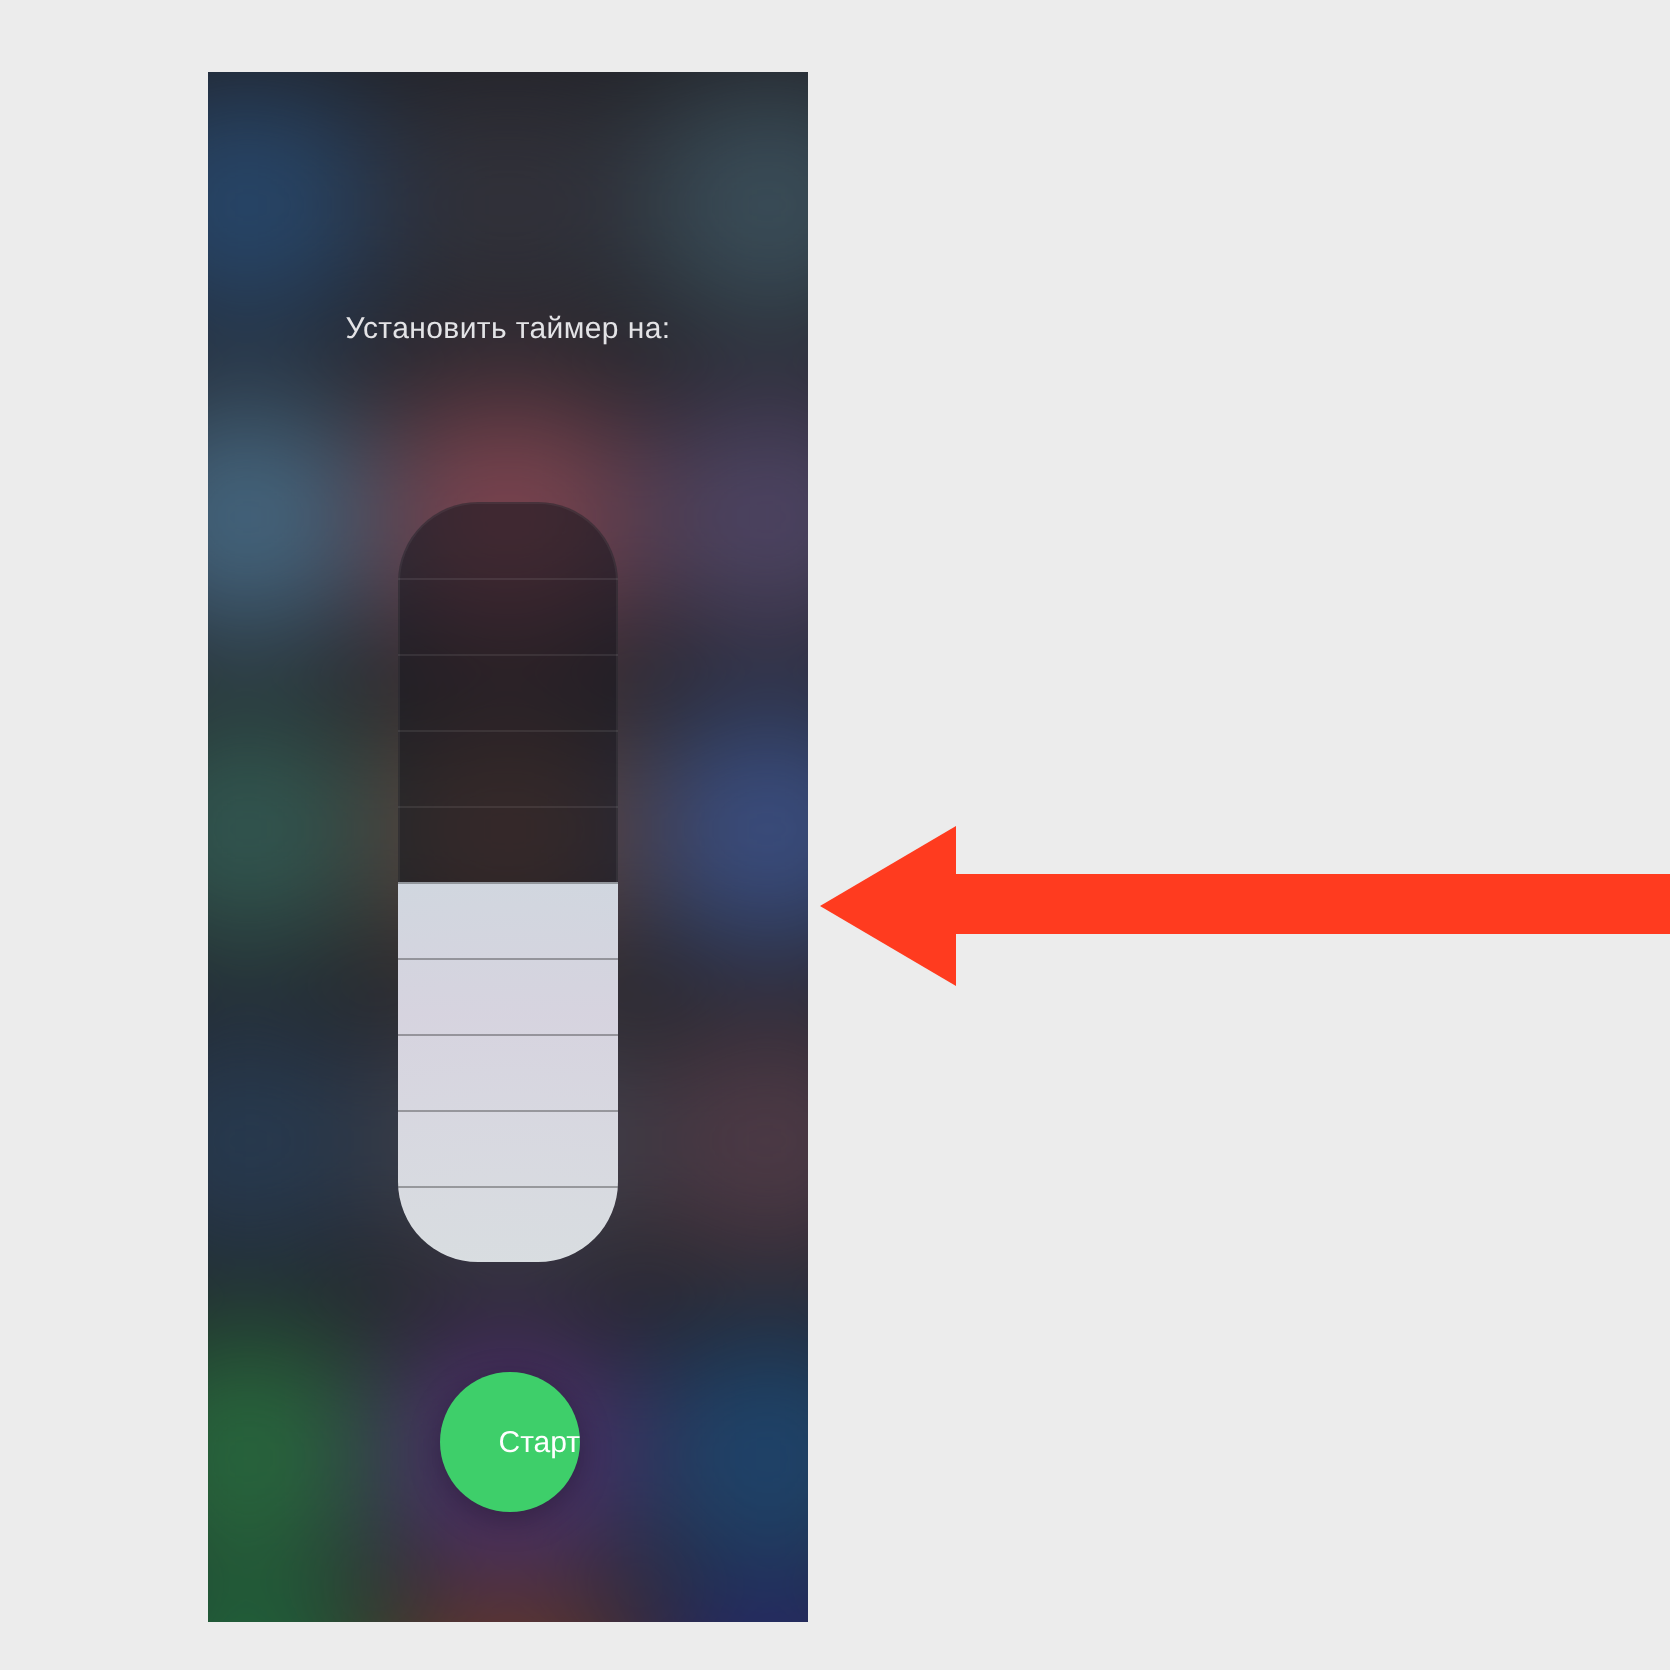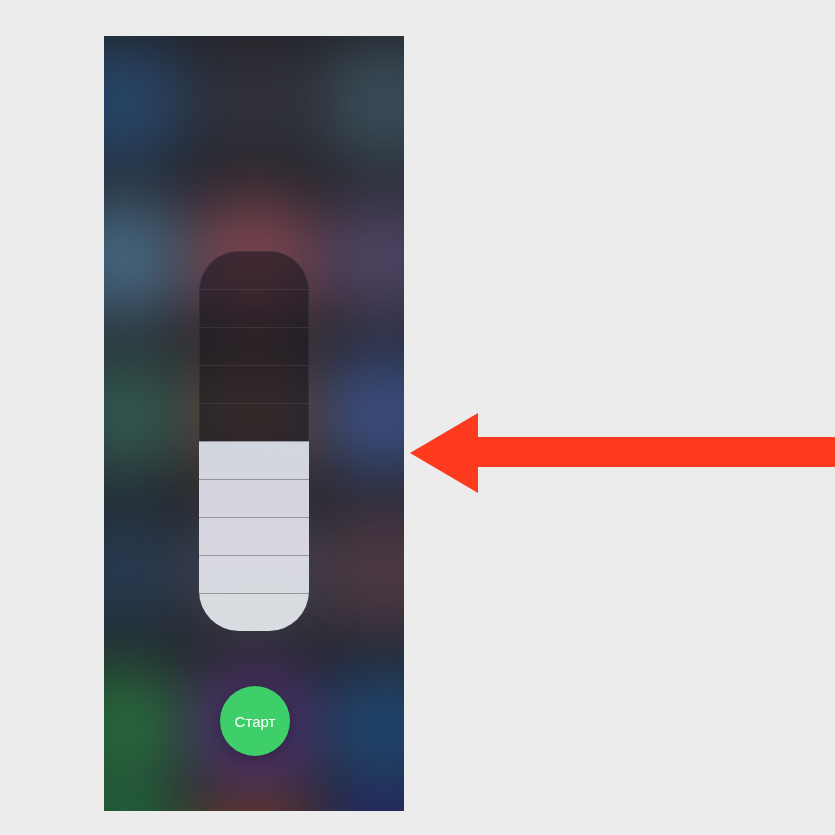--- a/index.html
+++ b/index.html
@@ -11,21 +11,21 @@
   .overlay{position:absolute;inset:0;background:rgba(10,10,15,.35)}
 
   .label-small{position:absolute;left:0;right:0;top:120px;text-align:center;color:#e3e3e6;font-size:15px;font-weight:400;letter-spacing:.2px}
   .label-big{position:absolute;left:0;right:0;top:142px;text-align:center;color:#fff;font-size:26px;font-weight:400}
 
   .slider{position:absolute;left:95px;top:215px;width:110px;height:380px;border-radius:40px;overflow:hidden;background:rgba(20,20,28,.55);box-shadow:inset 0 0 0 1px rgba(255,255,255,.05)}
   .slider .fill{position:absolute;left:0;right:0;bottom:0;background:linear-gradient(180deg,#dfe6ef 0%,#e6e3ef 35%,#e8edf0 100%);opacity:.92}
   .slider .tick{position:absolute;left:0;right:0;height:1px;background:rgba(0,0,0,.3)}
   .slider .tick.dark{background:rgba(255,255,255,.08)}
 
-  .start-btn{position:absolute;left:116px;top:650px;width:70px;height:70px;border-radius:50%;background:#3ecf6a;display:flex;align-items:center;justify-content:center;color:#fff;font-size:15px;font-weight:500;box-shadow:0 4px 16px rgba(0,0,0,.3);cursor:pointer}
+  .start-btn{position:absolute;left:116px;top:650px;width:70px;height:70px;border-radius:50%;background:#3ecf6a;display:flex;align-items:center;justify-content:flex-end;color:#fff;font-size:15px;font-weight:500;box-shadow:0 4px 16px rgba(0,0,0,.3);cursor:pointer}
 
   .arrow{position:absolute;top:413px;left:410px}
   .arrow .shaft{position:absolute;left:60px;top:24px;width:380px;height:30px;background:#ff3b1f}
   .arrow .head{position:absolute;left:0;top:0;width:0;height:0;border-top:40px solid transparent;border-bottom:40px solid transparent;border-right:68px solid #ff3b1f}
 </style>
 </head>
 <body>
 
 <div class="stage">
   <div class="phone">
@@ -44,20 +44,21 @@
         <div class="tile" style="left: 210px; top: 460px; background: rgb(122, 90, 106);"></div>
         <div class="tile" style="left: -10px; top: 590px; background: rgb(58, 165, 90);"></div>
         <div class="tile" style="left: 100px; top: 590px; background: rgb(122, 74, 170);"></div>
         <div class="tile" style="left: 210px; top: 590px; background: rgb(42, 106, 170);"></div>
         <div class="tile" style="left: -10px; top: 700px; background: rgb(42, 170, 90);"></div>
         <div class="tile" style="left: 100px; top: 700px; background: rgb(170, 90, 58);"></div>
         <div class="tile" style="left: 210px; top: 700px; background: rgb(58, 58, 170);"></div>
       </div>
     <div class="overlay"></div>
 
+    <div class="label-small">Установить таймер на:</div>
 
     <div class="slider" id="slider">
       <div class="fill" id="slider-fill" style="height: 190px;"></div>
     <div class="tick" style="top: 342px;"></div>
         <div class="tick" style="top: 304px;"></div>
         <div class="tick" style="top: 266px;"></div>
         <div class="tick" style="top: 228px;"></div>
         <div class="tick" style="top: 190px;"></div>
         <div class="tick dark" style="top: 152px;"></div>
         <div class="tick dark" style="top: 114px;"></div>

